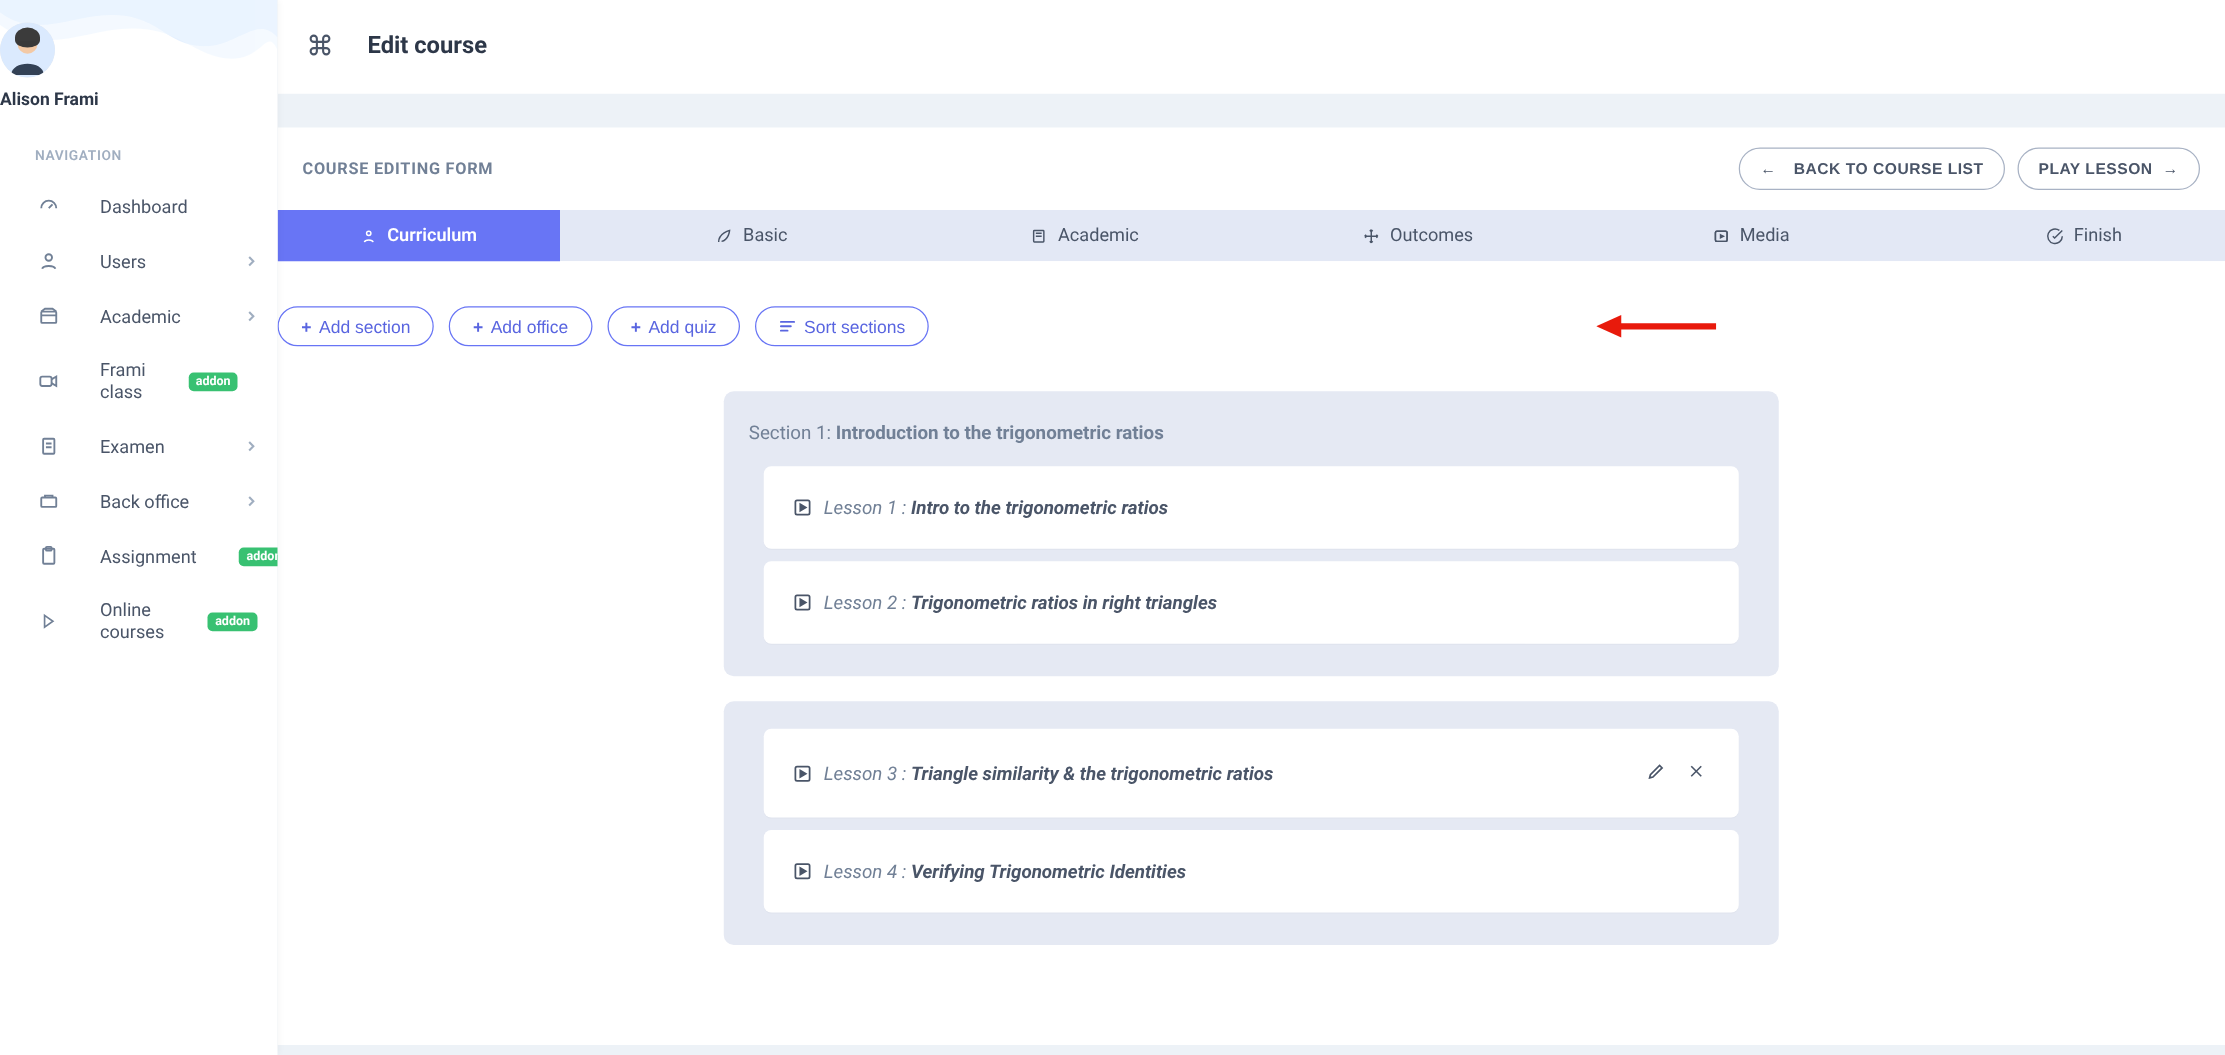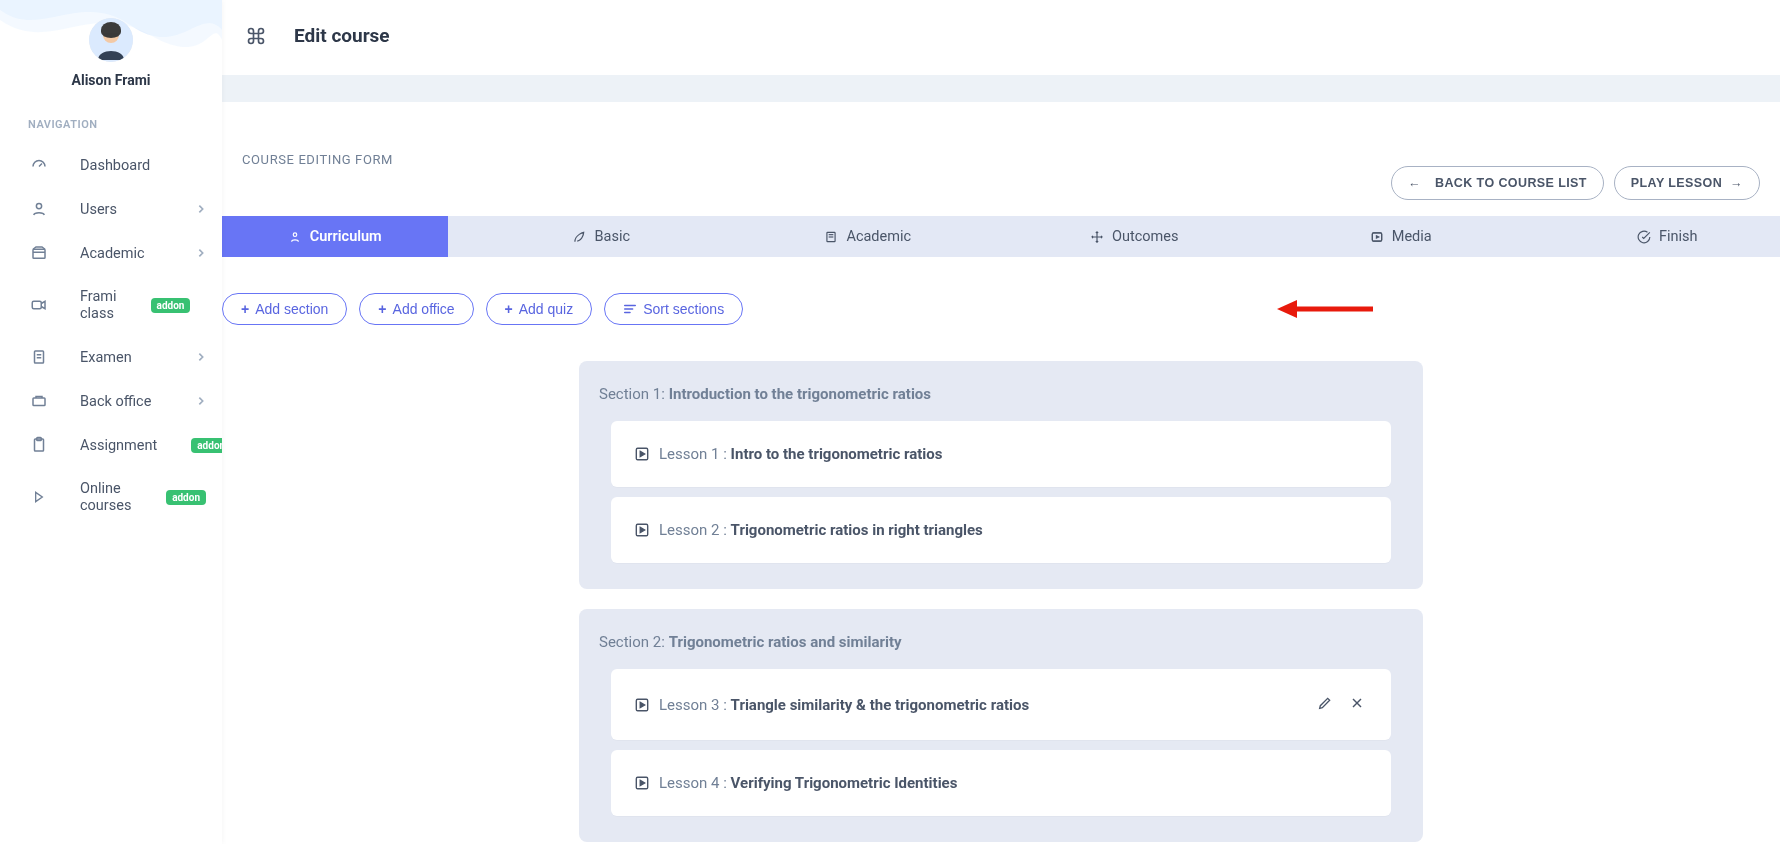--- a/index.html
+++ b/index.html
@@ -12,22 +12,21 @@
       position: relative;
       flex: 0 0 222px;
       display: flex;
       flex-direction: column;
       box-shadow: 0 0 6px rgba(0,0,0,0.05);
       overflow: hidden;
     }
     .sidebar-header {
       display: flex;
       flex-direction: column;
-      align-items: center;
-      padding: 18px 12px 8px;
+      padding: 18px 0 8px;
       position: relative;
     }
     .header-bg {
       position: absolute; inset: 0;
       height: 90px;
       pointer-events: none;
       opacity: 0.35;
     }
     .avatar-wrap {
       width: 44px; height: 44px; border-radius: 50%;
@@ -68,22 +67,22 @@
       display: flex; align-items: center; gap: 28px;
       margin-bottom: 26px;
     }
     .page-header .cmd-icon { width: 20px; height: 20px; color: #4a5568; }
     .page-title { font-size: 19px; font-weight: 700; color: #2d3748; }
     .content-card { background: #fff; margin: 0 0 0 0; }
     .form-header {
       display: flex; align-items: center; justify-content: space-between;
       padding: 16px 20px;
     }
-    .form-title { font-size: 13px; font-weight: 400; letter-spacing: .6px; color: #718096; }
-    .header-actions { display: flex; gap: 10px; margin-top: 48px; }
+    .form-title { font-size: 13px; font-weight: 700; letter-spacing: .6px; color: #718096; }
+    .header-actions { display: flex; gap: 10px; }
     .outline-btn {
       border: 1px solid #a8b2c4; background: #fff; color: #4a5568;
       font-size: 12.5px; letter-spacing: .4px; font-weight: 600;
       padding: 9px 16px; border-radius: 20px; cursor: pointer;
       display: inline-flex; align-items: center; gap: 8px;
     }
     .arrow-left::before { content: "←"; margin-right: 6px; }
     .tabs {
       display: flex; background: #e3e8f5; gap: 41px;
     }
@@ -108,20 +107,21 @@
     .section-block {
       background: #e5e9f3; border-radius: 8px;
       padding: 22px 18px 26px; margin-bottom: 20px;
     }
     .section-title { font-size: 15px; margin: 2px 0 18px 2px; color: #718096; }
     .section-title .title-strong { font-weight: 700; color: #718096; }
     .lesson {
       background: #fff; border-radius: 6px;
       padding: 24px 24px; margin: 0 14px 10px; display: flex; align-items: center; gap: 10px;
       box-shadow: 0 1px 0 rgba(0,0,0,0.02);
+      font-style: italic;
     }
     .lesson:last-child { margin-bottom: 0; }
     .lesson .play-icon { width: 14px; height: 14px; color: #4a5568; flex: 0 0 14px; }
     .lesson .label { font-size: 15px; color: #718096; }
     .lesson .strong { font-weight: 700; color: #4a5568; }
     .lesson-actions { margin-left: auto; display: flex; gap: 12px; color: #4a5568; }
     .icon-btn { background: none; border: none; cursor: pointer; color: #4a5568; padding: 2px; }
   </style>
 </head>
 <body>
@@ -361,21 +361,20 @@
               <span style="display: inline-flex;">
                 <svg class="play-icon" viewBox="0 0 16 16" fill="none" stroke="currentColor" stroke-width="1.6">
                   <rect x="1.5" y="1.5" width="13" height="13" rx="1.5"></rect>
                   <polygon points="6,5 11,8 6,11" fill="currentColor"></polygon>
                 </svg>
               </span>
               <span class="label"><span>Lesson 2</span> : <span class="strong">Trigonometric ratios in right triangles</span></span>
             </div>
           </div>
           <div class="section-block">
-            <div class="section-title"><span>Section 2</span>: <span class="title-strong">Trigonometric ratios and similarity</span></div>
             <div class="lesson">
               <span style="display: inline-flex;">
                 <svg class="play-icon" viewBox="0 0 16 16" fill="none" stroke="currentColor" stroke-width="1.6">
                   <rect x="1.5" y="1.5" width="13" height="13" rx="1.5"></rect>
                   <polygon points="6,5 11,8 6,11" fill="currentColor"></polygon>
                 </svg>
               </span>
               <span class="label"><span>Lesson 3</span> : <span class="strong">Triangle similarity &amp; the trigonometric ratios</span></span>
               <span class="lesson-actions">
                 <button class="icon-btn"><svg width="16" height="16" viewBox="0 0 24 24" fill="none" stroke="currentColor" stroke-width="2">

